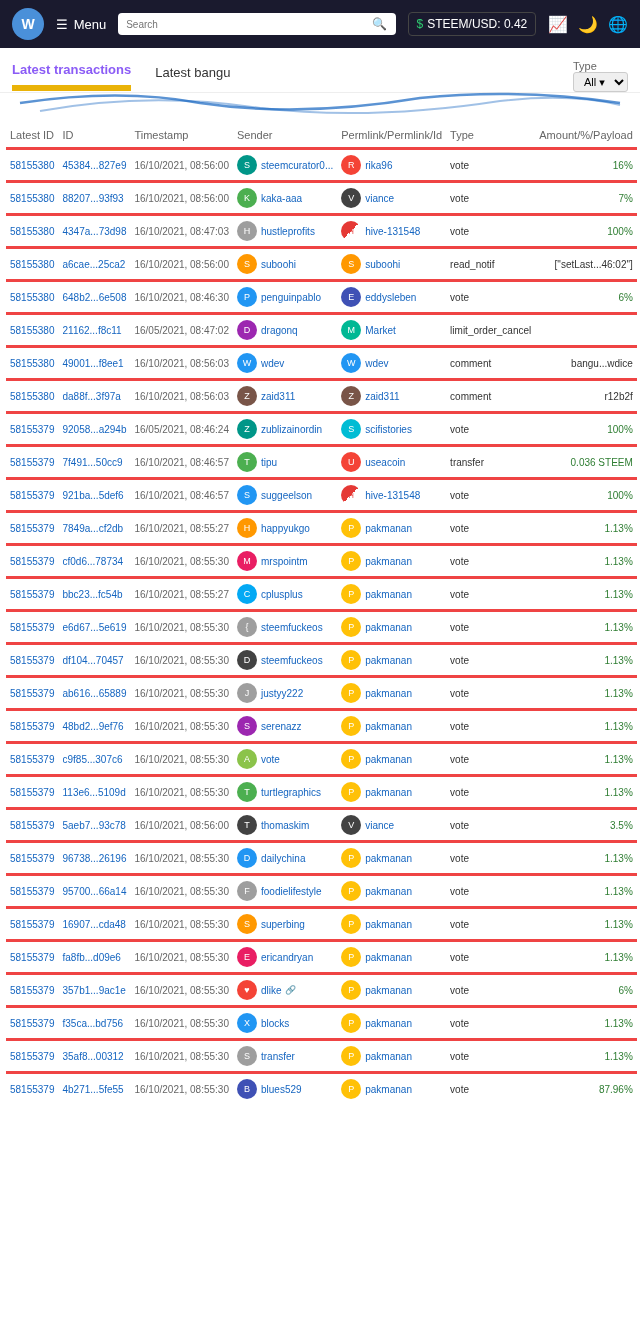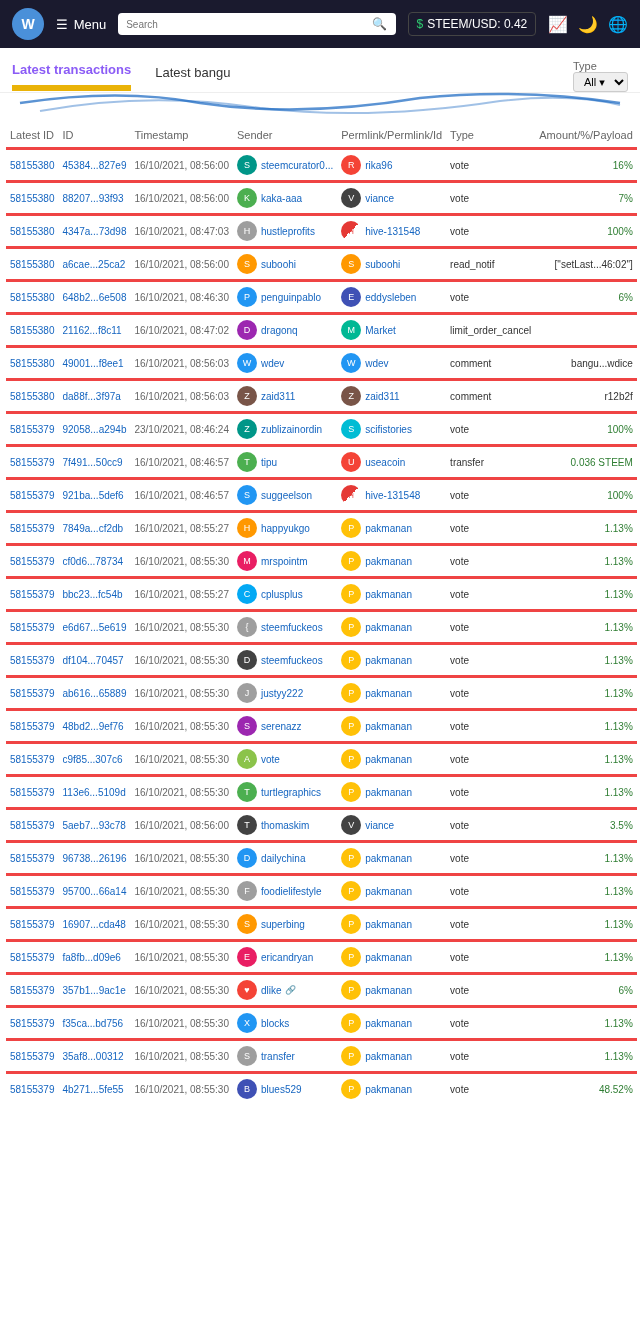--- a/index.html
+++ b/index.html
@@ -262,21 +262,21 @@
       <span class="avatar" style="background:#3f51b5;">E</span>
       <a class="user-link">eddysleben</a>
     </div>
           </td>
     <td class="type-cell">vote</td>
     <td class="amount-cell">6%</td>
   </tr>
         <tr>
     <td class="block-id-cell">58155380</td>
     <td class="id-cell">21162...f8c11</td>
-    <td class="timestamp-cell">16/10/2021, 08:47:02</td>
+    <td class="timestamp-cell">16/05/2021, 08:47:02</td>
     <td>
       <div class="sender-cell">
         <span class="avatar" style="background:#9c27b0;">D</span>
         <a class="user-link">dragonq</a>
       </div>
     </td>
     <td>
             <div class="sender-cell">
       <span class="avatar" style="background:#00b894;">M</span>
       <span class="user-link">Market</span>
@@ -319,21 +319,21 @@
       <span class="avatar" style="background:#795548;">Z</span>
       <a class="user-link">zaid311</a>
     </div>
           </td>
     <td class="type-cell">comment</td>
     <td class="amount-neutral">r12b2f</td>
   </tr>
         <tr>
     <td class="block-id-cell">58155379</td>
     <td class="id-cell">92058...a294b</td>
-    <td class="timestamp-cell">23/10/2021, 08:46:24</td>
+    <td class="timestamp-cell">16/05/2021, 08:46:24</td>
     <td>
       <div class="sender-cell">
         <span class="avatar" style="background:#009688;">Z</span>
         <a class="user-link">zublizainordin</a>
       </div>
     </td>
     <td>
             <div class="sender-cell">
       <span class="avatar" style="background:#00bcd4;">S</span>
       <a class="user-link">scifistories</a>
@@ -714,17 +714,17 @@
         <a class="user-link">blues529</a>
       </div>
     </td>
     <td>
             <div class="sender-cell">
       <span class="avatar" style="background:#ffc107;">P</span>
       <a class="user-link">pakmanan</a>
     </div>
           </td>
     <td class="type-cell">vote</td>
-    <td class="amount-cell">48.52%</td>
+    <td class="amount-cell">87.96%</td>
   </tr>
       </tbody>
   </table>
 </div>
 
 </body></html>

